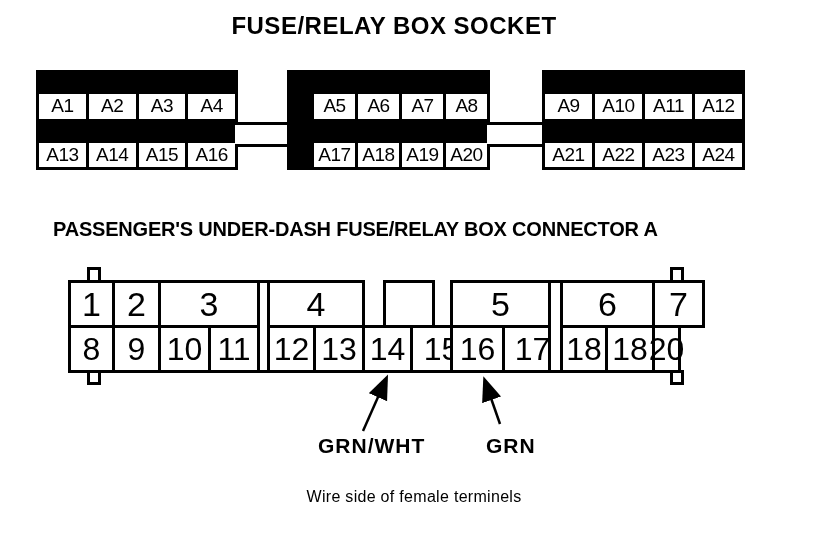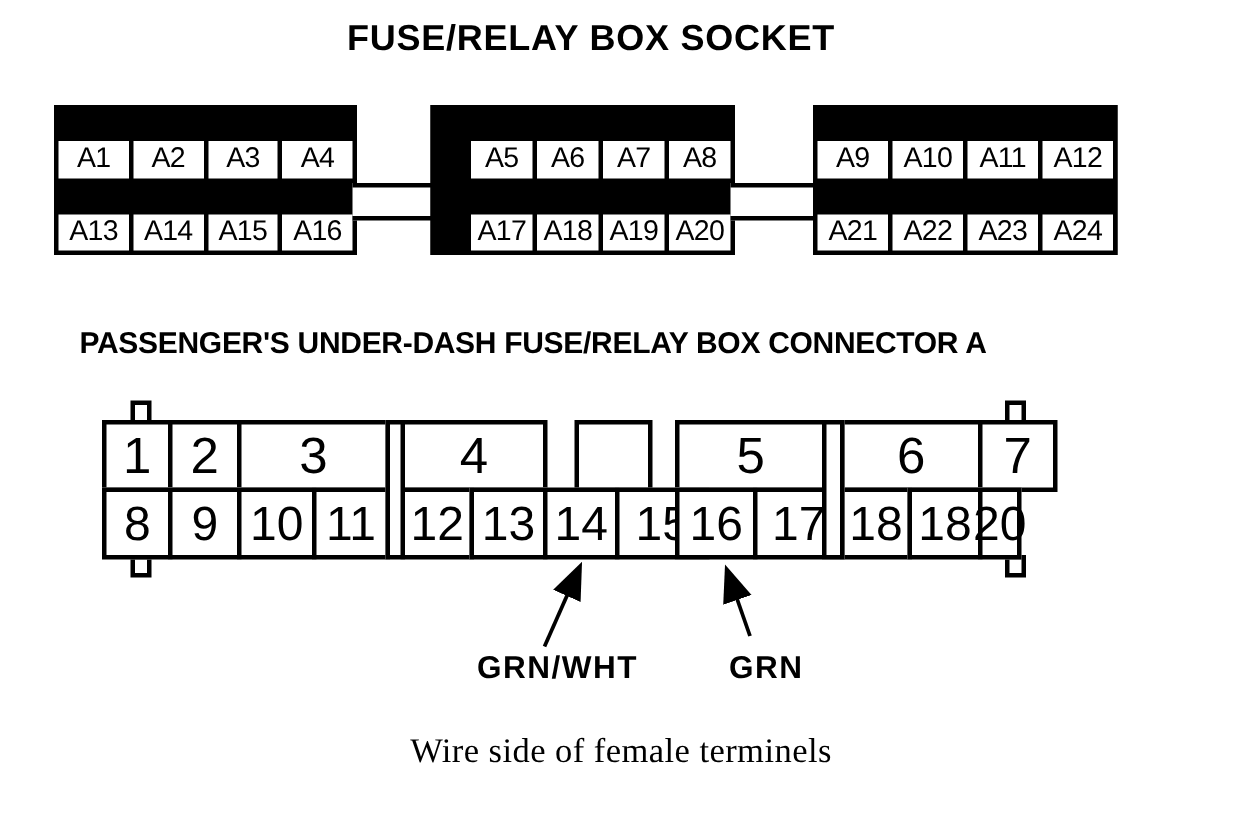--- a/index.html
+++ b/index.html
@@ -6,21 +6,21 @@
   body{
     width:832px;height:556px;position:relative;overflow:hidden;
     background:#ffffff;color:#000;
     font-family:"Liberation Sans", sans-serif;
     -webkit-font-smoothing:none;
   }
   .abs{position:absolute;box-sizing:border-box;}
   
   .title1{top:12px;left:0;right:44px;text-align:center;font-size:24px;font-weight:bold;letter-spacing:.5px;white-space:nowrap;}
   .title2{top:218px;left:53px;font-size:20px;font-weight:bold;letter-spacing:-0.2px;white-space:nowrap;}
-  .caption{top:488px;left:0;right:4px;text-align:center;font-size:23px;letter-spacing:.3px;font-family:Liberation Serif, serif;}
+  .caption{top:488px;left:0;right:4px;text-align:center;font-size:16px;letter-spacing:.3px;}
   
   .sgrid{top:70px;height:100px;background:#000;border:3px solid #000;
          display:grid;grid-template-columns:repeat(4,1fr);grid-template-rows:1fr 1fr;gap:3px;}
   .scell{background:#fff;display:flex;align-items:center;justify-content:center;
          font-size:19px;letter-spacing:-0.5px;margin-top:21px;}
   .bridge{top:122px;height:25px;background:#fff;border-top:3px solid #000;border-bottom:3px solid #000;}
   
   .connector{left:66px;top:266px;width:642px;height:122px;}
   .pcell{position:absolute;background:#fff;border:3px solid #000;box-sizing:border-box;
          display:flex;align-items:center;justify-content:center;line-height:1;}

